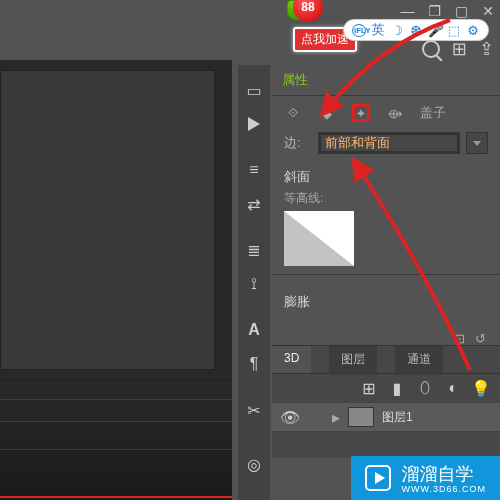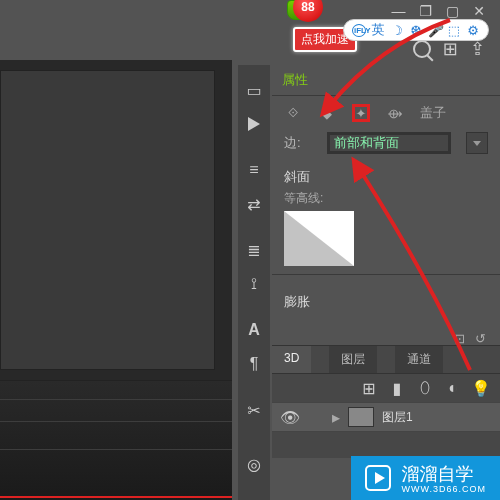--- a/index.html
+++ b/index.html
@@ -1,19 +1,19 @@
 <!DOCTYPE html>
 <html><head>
 <meta charset="utf-8">
 <style>
   * { box-sizing: border-box; margin: 0; padding: 0; font-family: "Microsoft YaHei", sans-serif; }
   body { background: #535353; width: 500px; height: 500px; overflow: hidden; position: relative; }
   
   
-  .top-bar { position: absolute; top: 0; left: 0; right: 9px; height: 35px; background: #535353; }
+  .top-bar { position: absolute; top: 0; left: 0; right: 0; height: 35px; background: #535353; }
   .badge-green { position: absolute; top: 0; left: 287px; width: 28px; height: 20px; background: linear-gradient(#7c0,#490); border-radius: 4px 4px 8px 8px; border: 1px solid #390; }
   .badge-red-circle { position: absolute; top: -8px; left: 293px; width: 30px; height: 30px; background: radial-gradient(circle at 40% 35%,#f55,#c00); border-radius: 50%; color: #fff; font-size: 12px; font-weight: bold; display: flex; align-items: center; justify-content: center; }
   .speech-bubble { position: absolute; top: 27px; left: 293px; background: #e03030; color: #fff; font-size: 12px; padding: 2px 6px; border-radius: 3px; border: 2px solid #fff; box-shadow: 0 0 4px rgba(255,255,255,.6); }
   .ime-tray { position: absolute; top: 19px; left: 343px; height: 22px; background: #fff; border-radius: 11px; padding: 0 8px; display: flex; align-items: center; gap: 5px; font-size: 13px; color: #2b7fd4; border: 1px solid #ccc; }
   .ime-tray .ic { width: 14px; text-align: center; }
   .win-ctrl { position: absolute; top: 3px; right: 6px; display: flex; gap: 14px; color: #ccc; font-size: 14px; }
   .win-ctrl span { cursor: default; }
   .toolbar2 { position: absolute; top: 38px; right: 6px; display: flex; gap: 12px; color: #ccc; font-size: 18px; align-items: center; }
   .search-ic { width:18px;height:18px;border:2px solid #ccc;border-radius:50%;position:relative;}
   .search-ic:after{content:"";position:absolute;width:2px;height:8px;background:#ccc;bottom:-6px;right:-2px;transform:rotate(-45deg);}
@@ -31,21 +31,21 @@
   .tri-play { width: 0; height: 0; border-left: 12px solid #ccc; border-top: 7px solid transparent; border-bottom: 7px solid transparent; }
   
   
   .props { position: absolute; top: 65px; left: 272px; right: 0; bottom: 0; background: #535353; color: #bbb; font-size: 13px; }
   .panel-title { padding: 6px 10px; font-size: 13px; color: #84cc16; border-bottom: 1px solid #3a3a3a; }
   .icon-row { display: flex; gap: 16px; padding: 8px 12px 6px 12px; align-items: center; color: #aaa; }
   .icon-row .ic { width: 18px; height: 18px; display: flex; align-items: center; justify-content: center; }
   .red-box { border: 3px solid #d22; padding: 2px 3px; }
   .field-row { display: flex; align-items: center; padding: 4px 12px; gap: 6px; }
   .field-row label { min-width: 28px; }
-  .combo { flex: 1; background: #464646; border: 1px solid #333; color: #86efac; padding: 2px 6px; height: 22px; display: flex; align-items: center; justify-content: space-between; margin-left: 9px; }
+  .combo { flex: 1; background: #464646; border: 1px solid #333; color: #fdba74; padding: 2px 6px; height: 22px; display: flex; align-items: center; justify-content: space-between; }
   .combo .chev { border-left: 4px solid transparent; border-right: 4px solid transparent; border-top: 5px solid #999; }
   .section-h { padding: 10px 12px 4px 12px; color: #ddd; font-size: 13px; }
   .two-col { display: flex; padding: 0 12px; gap: 10px; }
   .col { flex: 1; }
   .mini-row { display: flex; align-items: center; gap: 4px; margin-bottom: 4px;}
   .mini-row label { min-width: 34px; color: #aaa; font-size: 12px; }
   .mini-val { background: #464646; border: 1px solid #333; padding: 1px 4px; min-width: 40px; color: #ddd; font-size: 12px; display:inline-flex; align-items:center; justify-content:space-between;}
   .swatch { width: 70px; height: 55px; background: #fff; position: relative; margin-top: 4px;}
   .swatch:before { content:""; position:absolute; left:0; bottom:0; width:0; height:0; border-left: 70px solid #888; border-top: 55px solid transparent; opacity:.5;}
   .sep { height: 1px; background: #3a3a3a; margin: 8px 0; }

